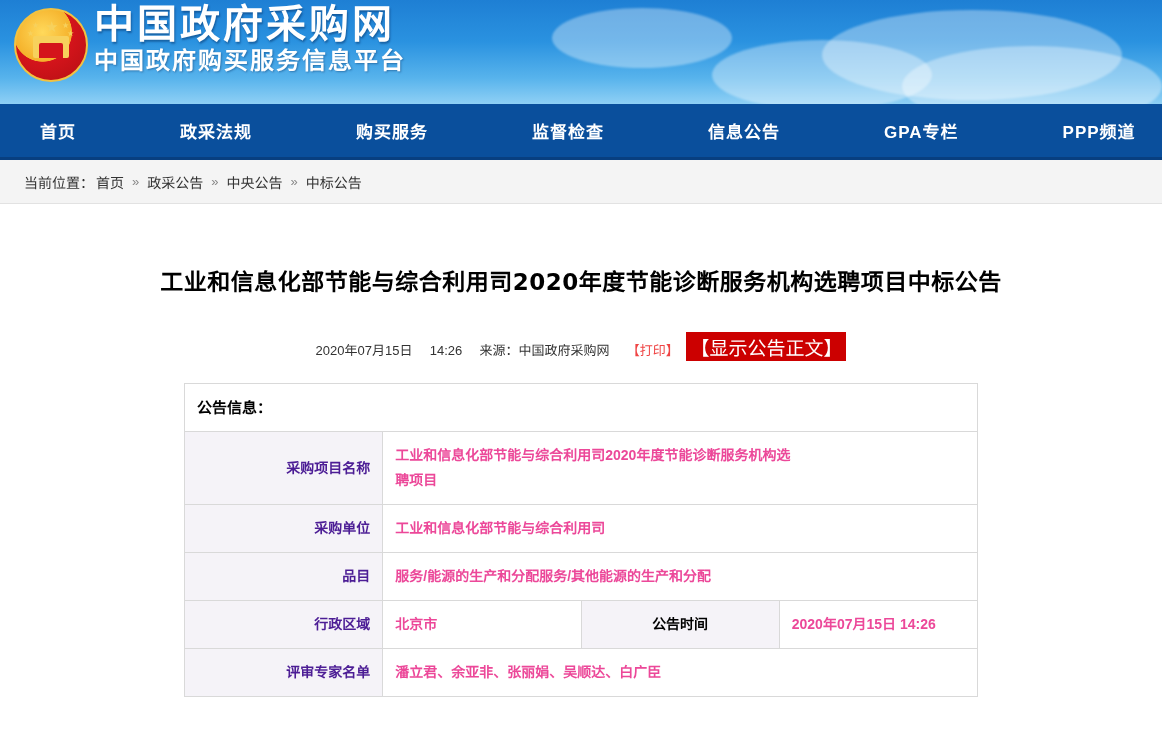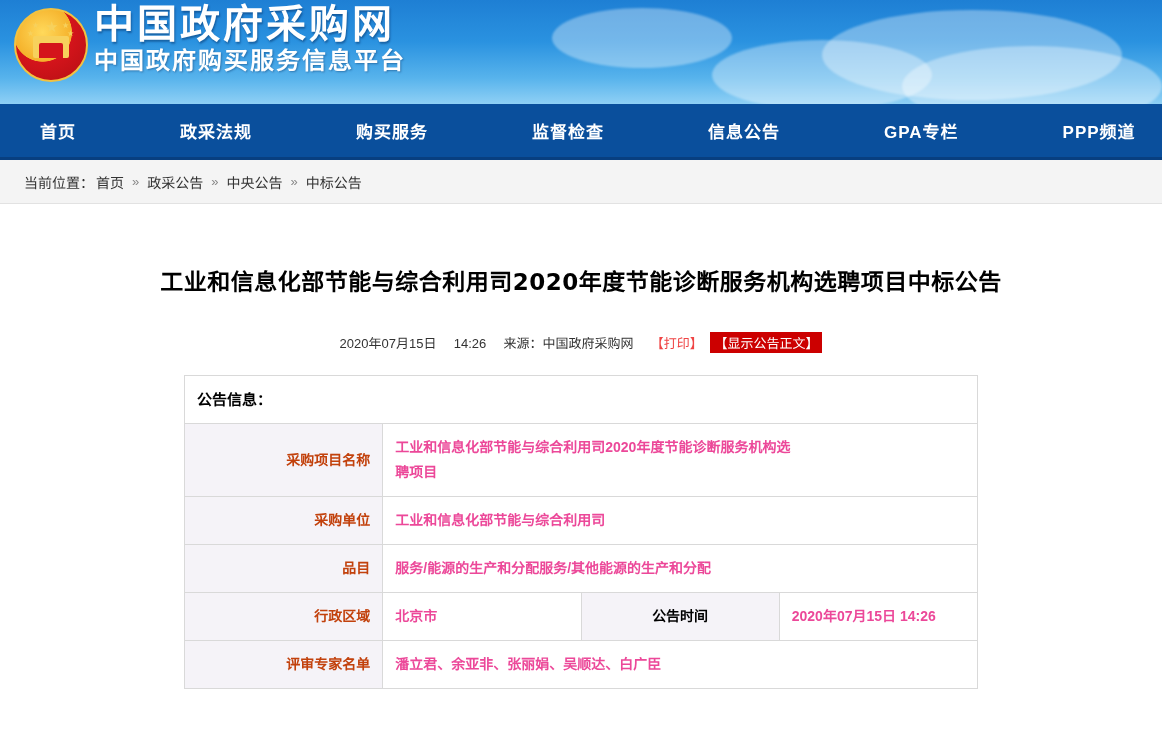--- a/index.html
+++ b/index.html
@@ -169,21 +169,21 @@
     margin-top: 30px;
   }
   .meta .gap { display: inline-block; width: 10px; }
   .meta a { color: #333; text-decoration: none; }
   .meta .print { color: #ef4444; }
   .meta .redbox {
     display: inline-block;
     background: #cc0000;
     color: #ffffff;
     padding: 1px 4px;
-    font-size: 13px;
+    font-size: 19px;
     margin-left: 4px;
     text-decoration: none;
   }
   .summary-head {
     text-align: center;
     color: #cc0000;
     font-weight: bold;
     font-size: 15px;
     margin-top: 36px;
     letter-spacing: 1px;
@@ -209,21 +209,21 @@
     background: #ffffff;
     font-weight: bold;
     font-size: 15px;
     padding: 14px 12px;
     margin-left: 34px;
   }
   td.lbl {
     background: #f5f3f8;
     text-align: right;
     width: 175px;
-    color: #c2410c;
+    color: #4c1d95;
     font-weight: normal;
   }
   td.val {
     background: #ffffff;
     color: #ec4899;
     font-weight: bold;
   }
   td.lbl2 {
     background: #f5f3f8;
     text-align: center;

